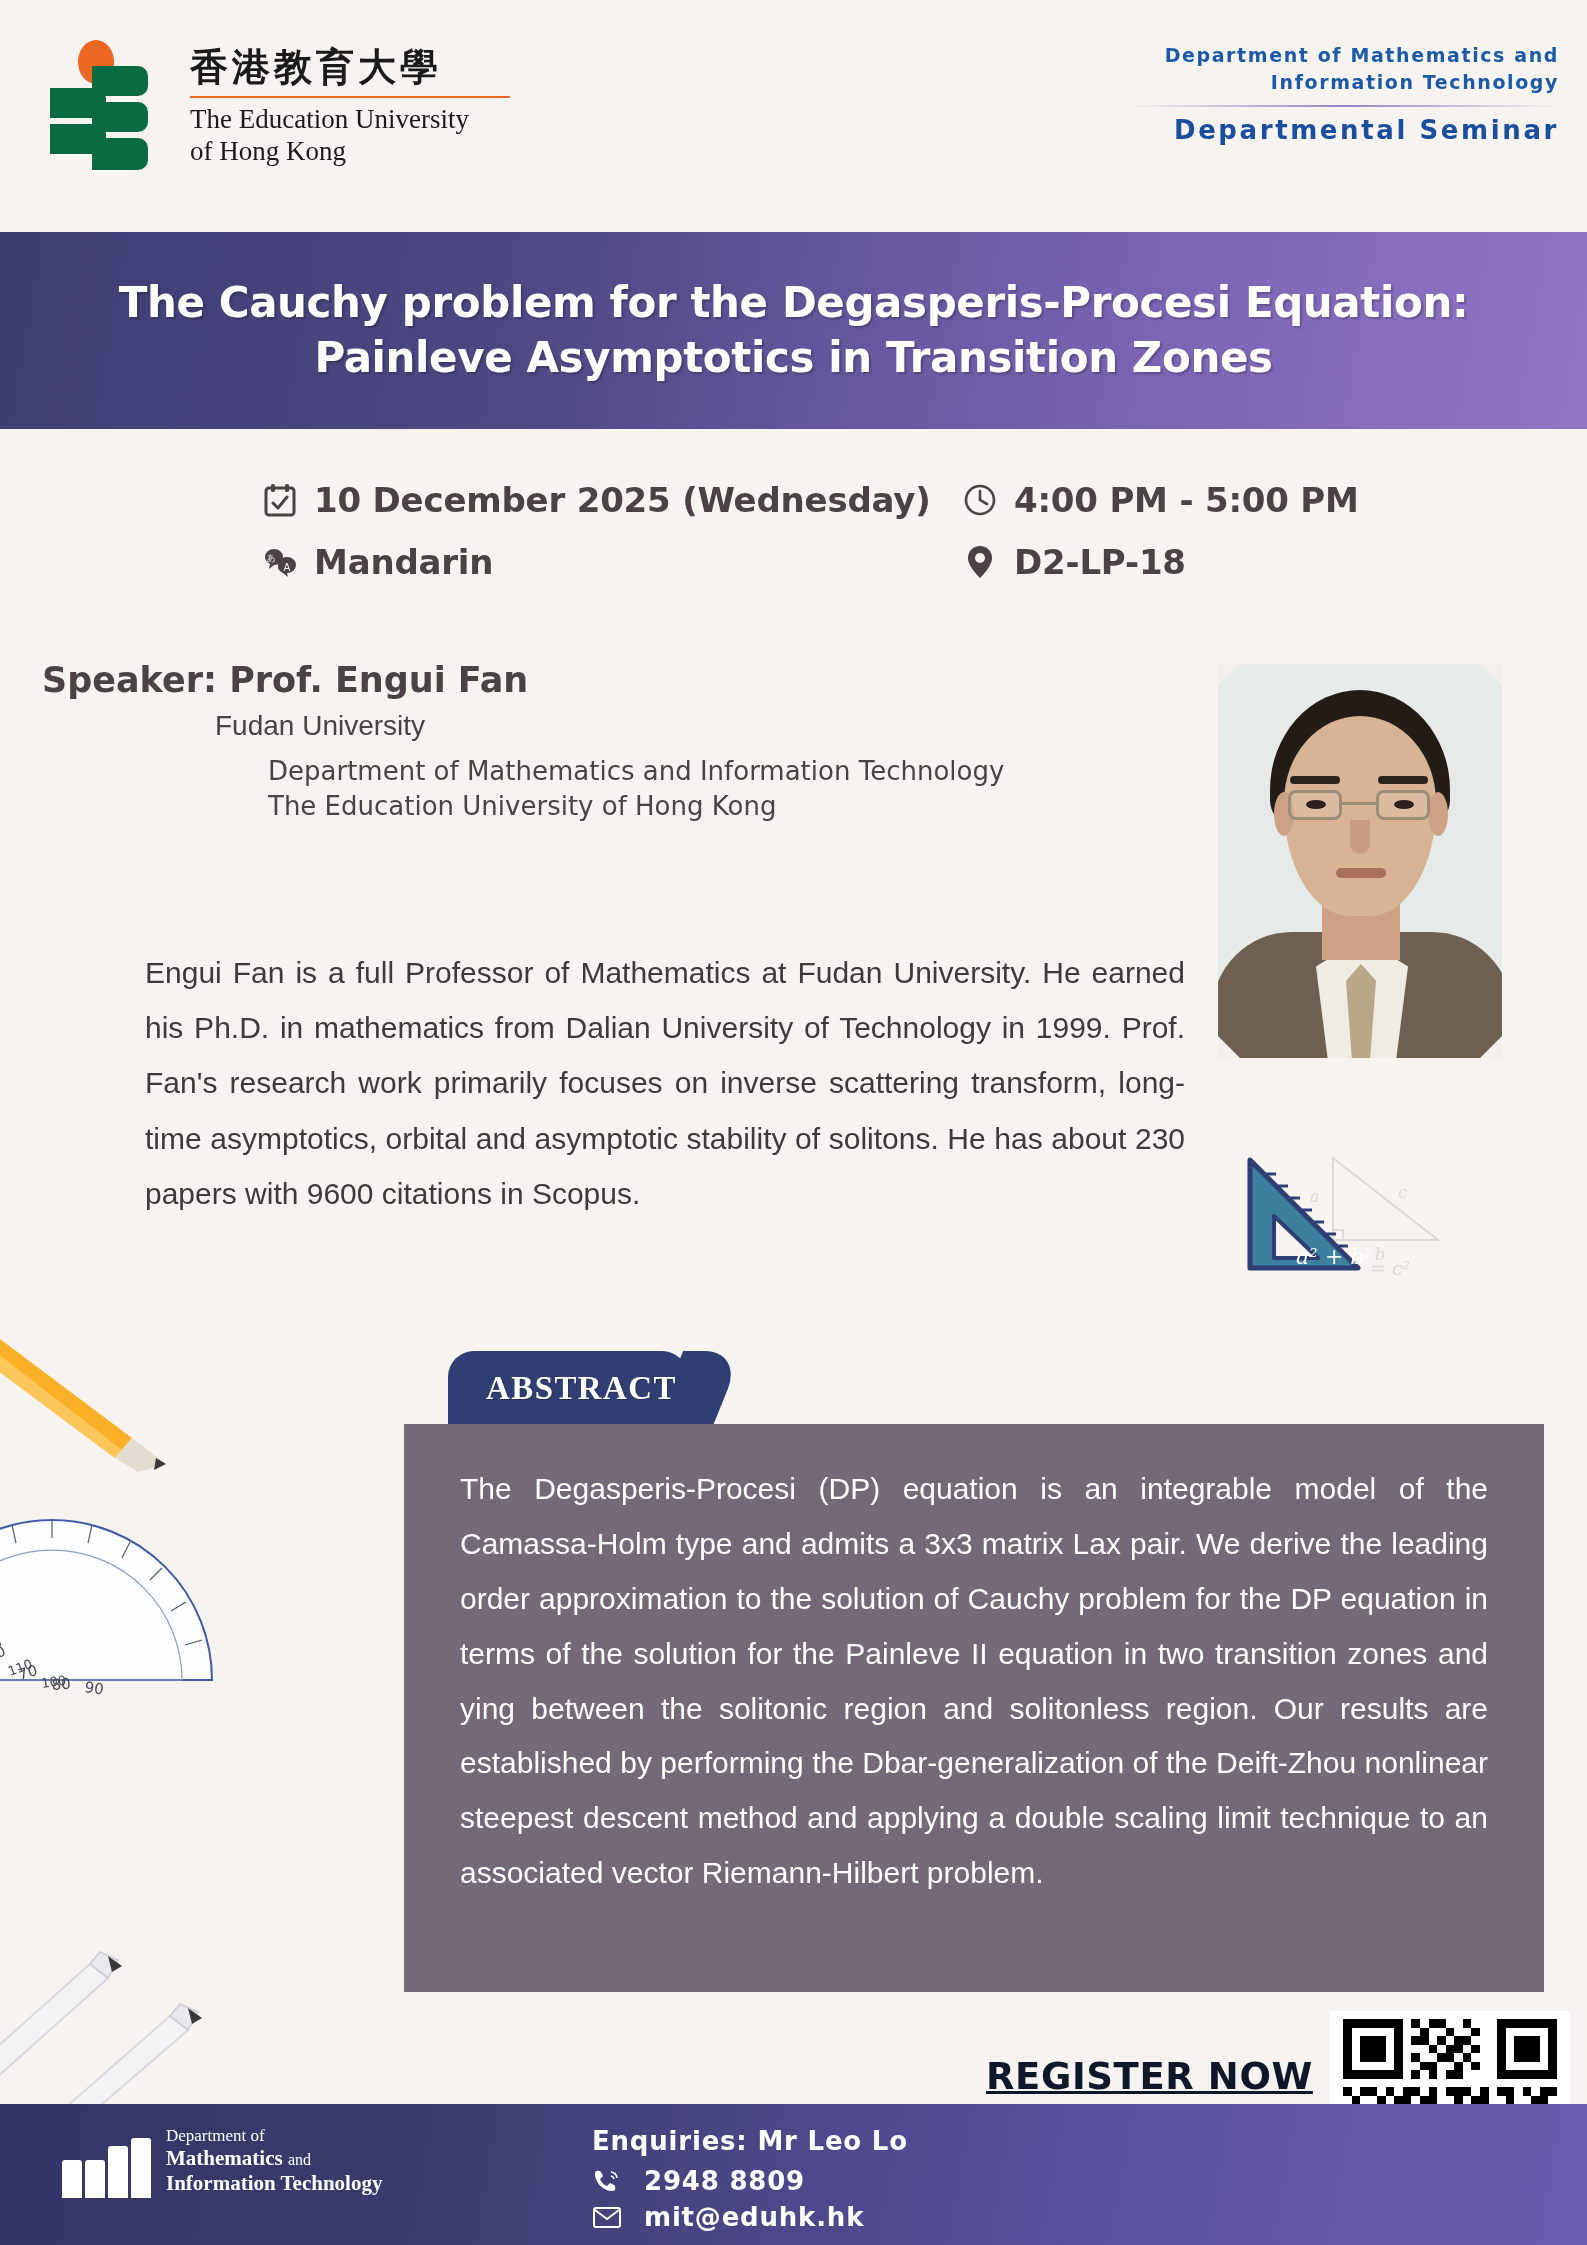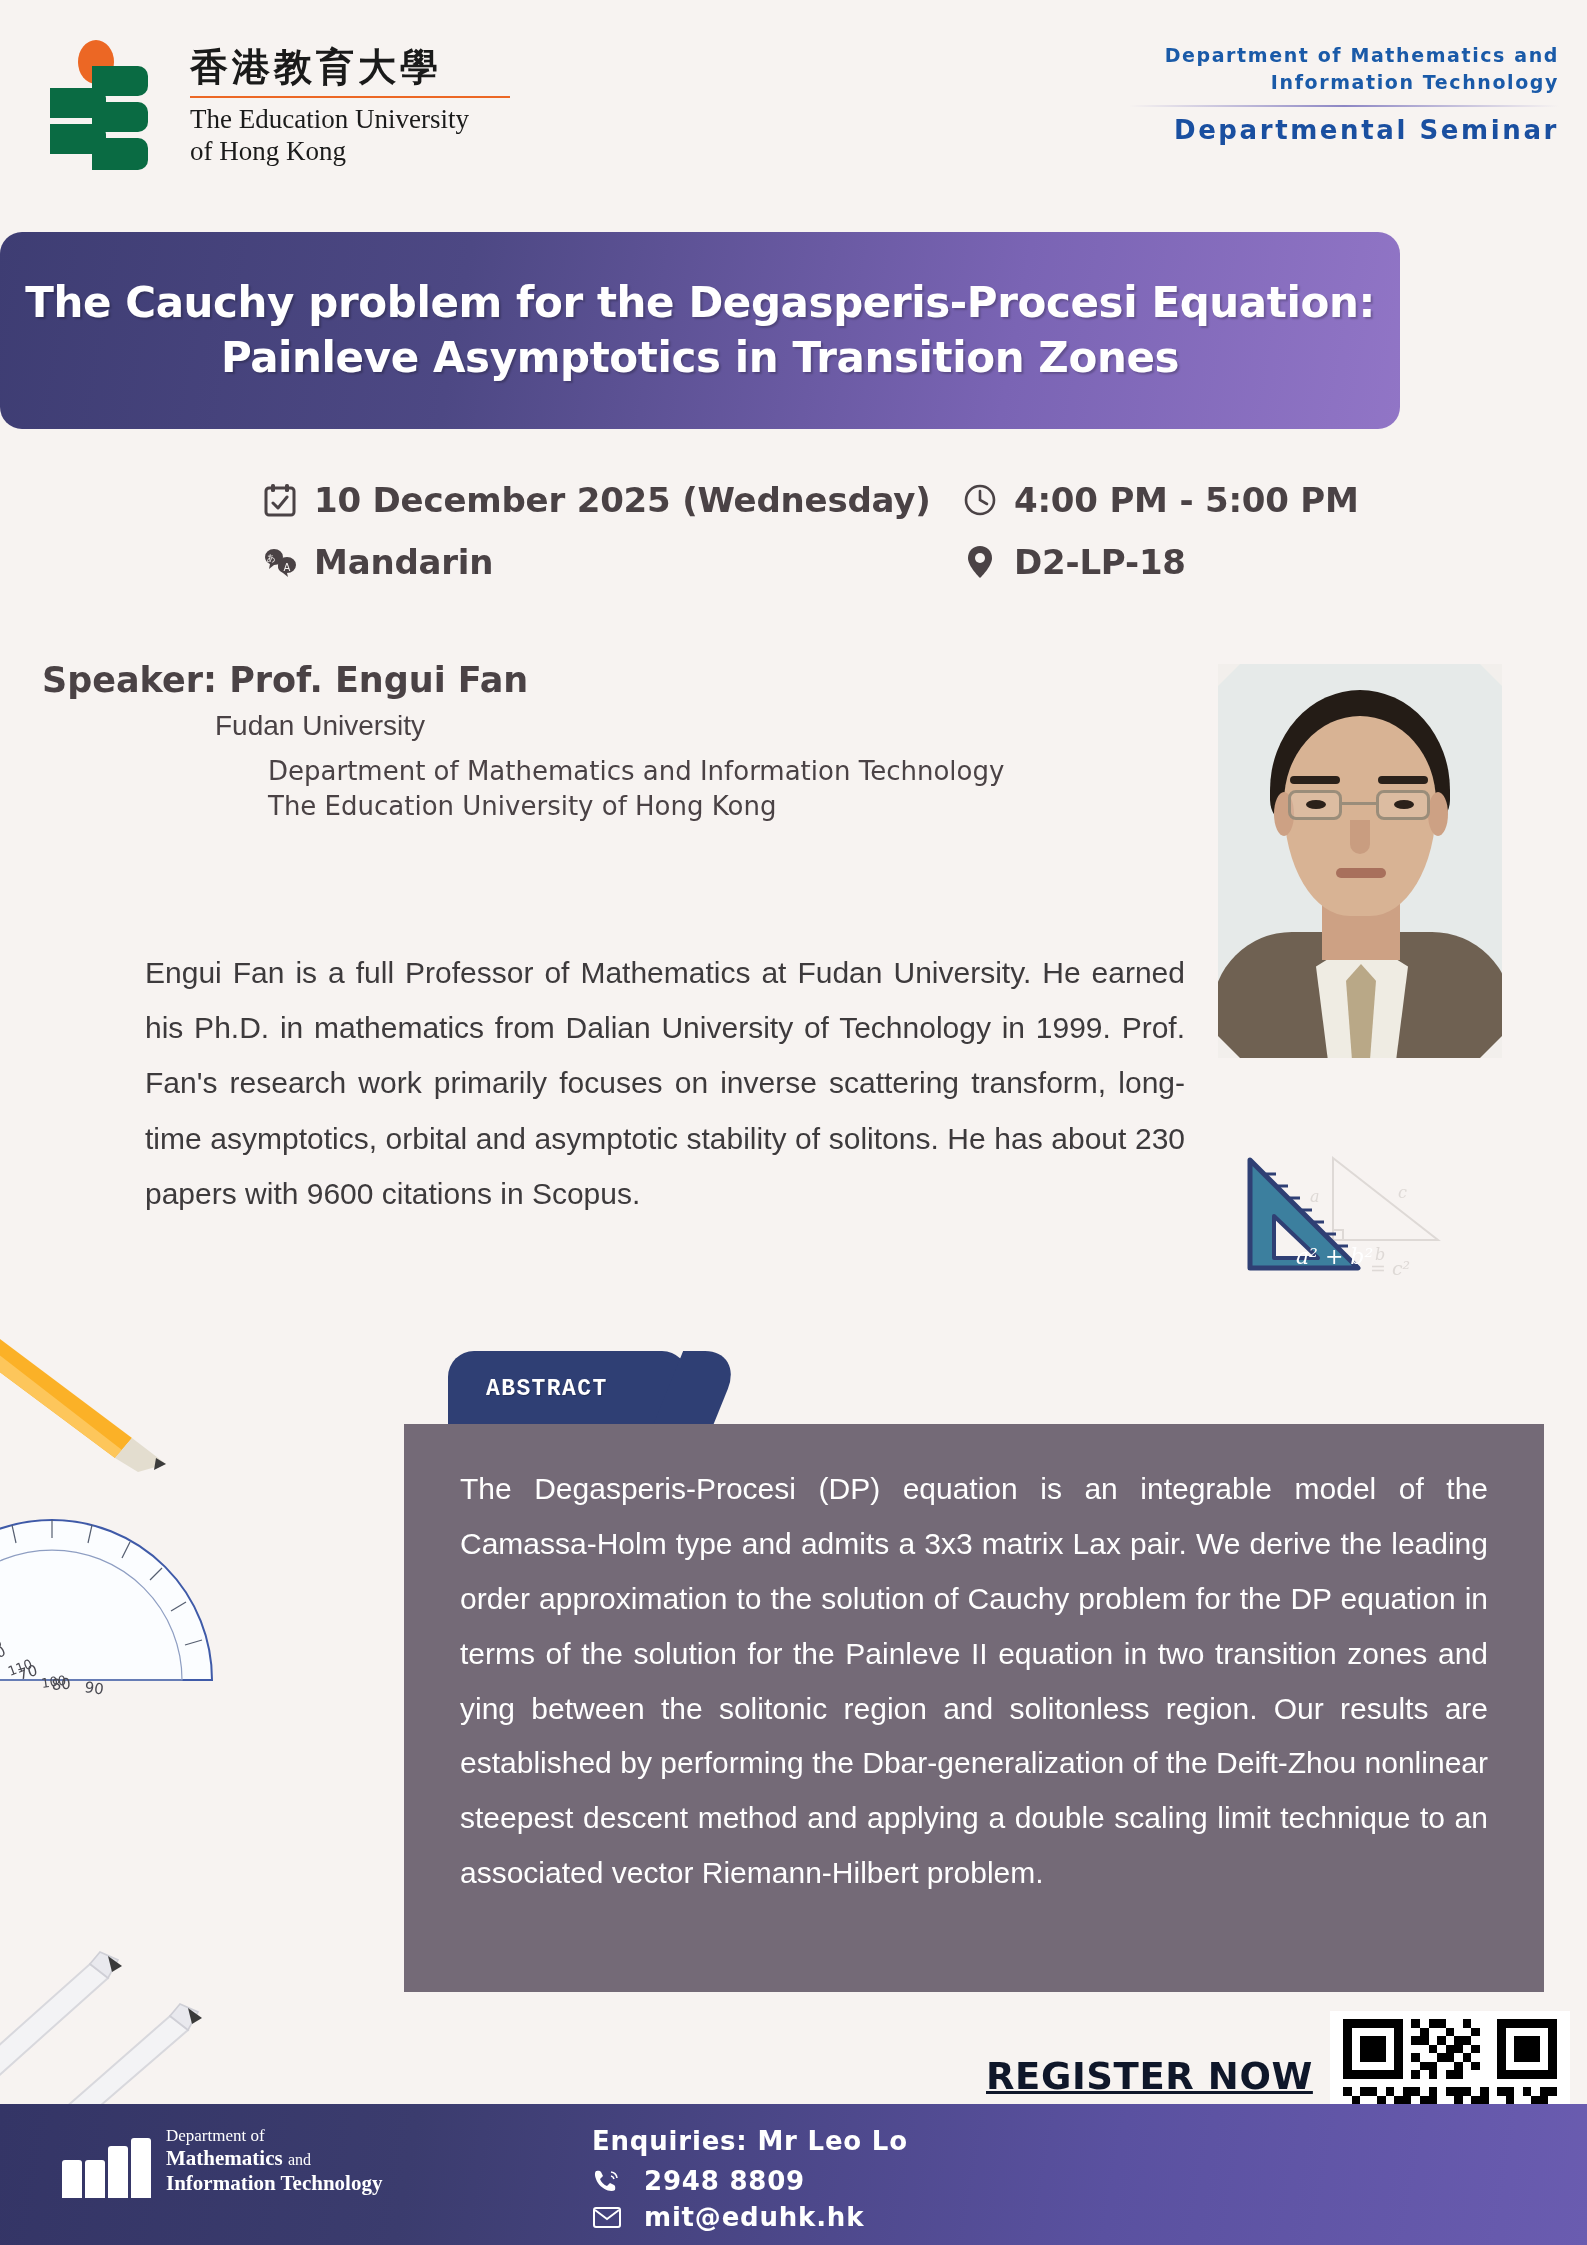--- a/index.html
+++ b/index.html
@@ -76,23 +76,23 @@
   .dept-sub {
     font-family: "DejaVu Sans", sans-serif;
     font-size: 26px; font-weight: 700;
     color: #1a4fa0; letter-spacing: 2.6px;
   }
 
   
   .title-banner {
     position: absolute;
     top: 232px; left: 0;
-    width: 1400px; height: 197px;
+    width: 1587px; height: 197px;
     background: linear-gradient(100deg, #3e3d73 0%, #4d4884 33%, #7a64b4 72%, #9175c6 100%);
-    display: flex; align-items: center; justify-content: center; border-radius: 22px;
+    display: flex; align-items: center; justify-content: center;
   }
   .title-text {
     width: 1420px;
     text-align: center;
     font-family: "DejaVu Sans", sans-serif;
     font-size: 42px; font-weight: 700;
     color: #ffffff; letter-spacing: -0.4px;
     line-height: 1.30;
     text-shadow: 2px 2px 2px rgba(0,0,0,0.22);
   }
@@ -228,22 +228,22 @@
     display: flex; align-items: center;
     padding-left: 38px;
   }
   .abstract-tab::after {
     content: ""; position: absolute; right: -40px; bottom: 0;
     width: 60px; height: 75px; background: #2f3f74;
     border-radius: 0 38px 0 0;
     transform: skewX(-22deg);
   }
   .abstract-label {
-    font-family: Liberation Mono, monospace;
-    font-size: 23px; font-weight: 700;
+    font-family: Liberation Serif, serif;
+    font-size: 33px; font-weight: 700;
     color: #ffffff; letter-spacing: 1.4px;
     position: relative; z-index: 2;
     text-shadow: 1px 1px 1px rgba(0,0,0,0.25);
   }
   .abstract-box {
     position: absolute;
     left: 404px; top: 1424px;
     width: 1140px; height: 568px;
     background: #746a77;
     padding: 38px 56px 0 56px;

